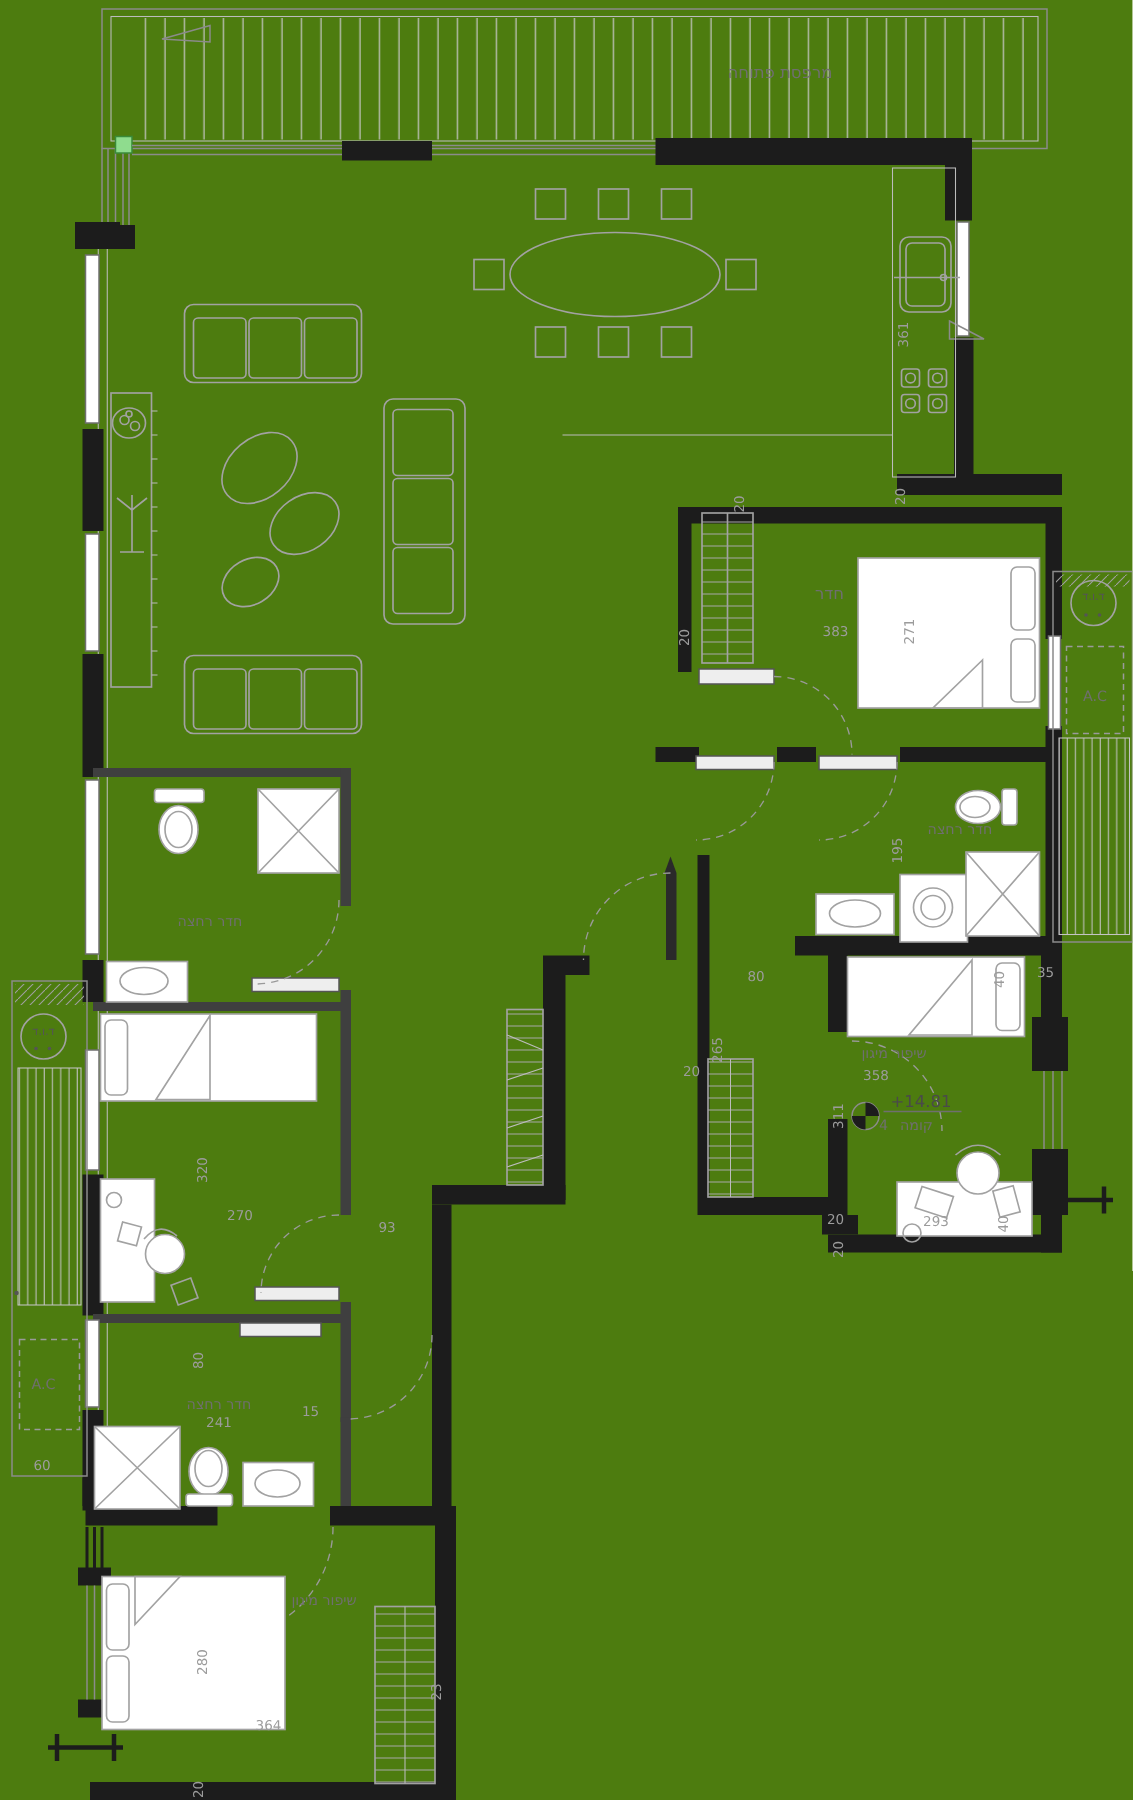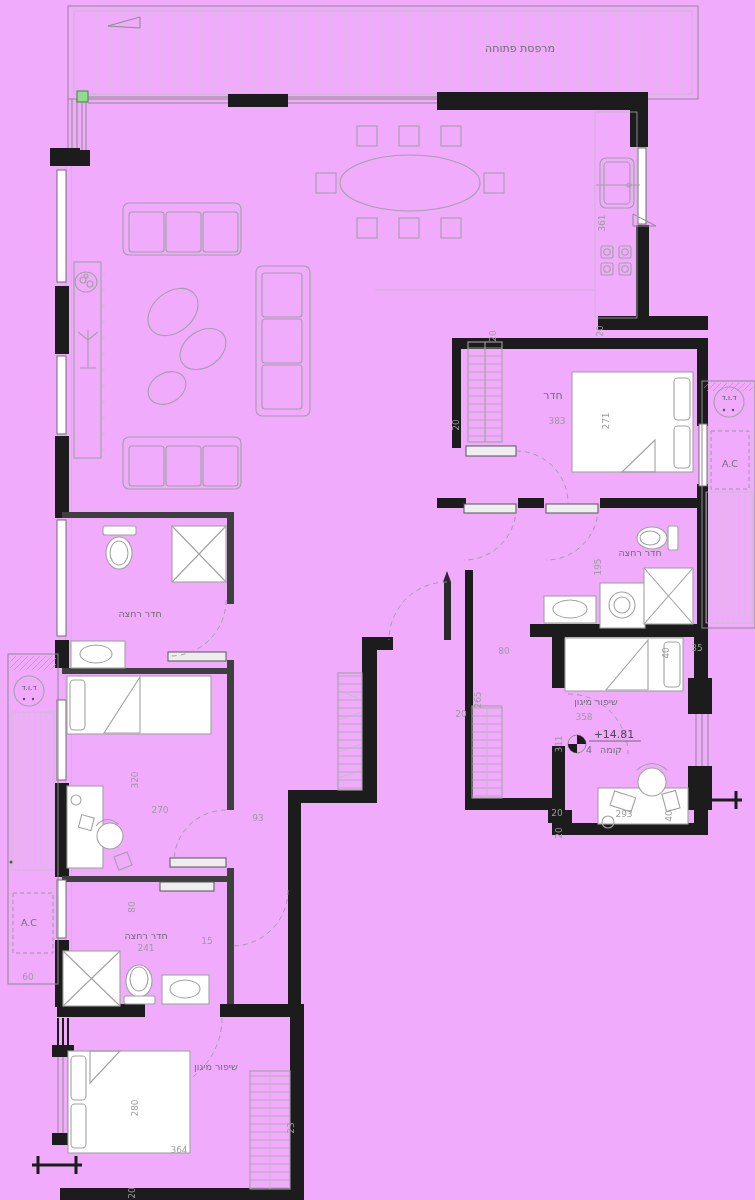--- a/index.html
+++ b/index.html
@@ -1,16 +1,16 @@
 <!DOCTYPE html>
 <html><head>
 <meta charset="utf-8">
 <style>
   html,body{margin:0;padding:0;background:#ffffff;}
-  #stage{position:relative;width:755px;height:1200px;background:#f0abfc;overflow:hidden;
+  #stage{position:relative;width:755px;height:1200px;background:#4d7c0f;overflow:hidden;
          font-family:"DejaVu Sans",sans-serif;text-decoration:underline;}
   svg{position:absolute;left:0;top:0;}
   .wall{fill:#1c1c1c;stroke:none}
   .part{fill:#3f3f3f;stroke:none}
   .thin{stroke:#8b8b8b;stroke-width:1;fill:none}
   .lt{stroke:#bcbcbc;stroke-width:.7;fill:none}
   .furn{stroke:#a2a2a2;stroke-width:1.1;fill:none}
   .furnw{stroke:#a2a2a2;stroke-width:1.1;fill:#fff}
   .door{stroke:#9a9a9a;stroke-width:.9;fill:none;stroke-dasharray:5 4}
   .slider{stroke:#555;stroke-width:1;fill:#eee}

